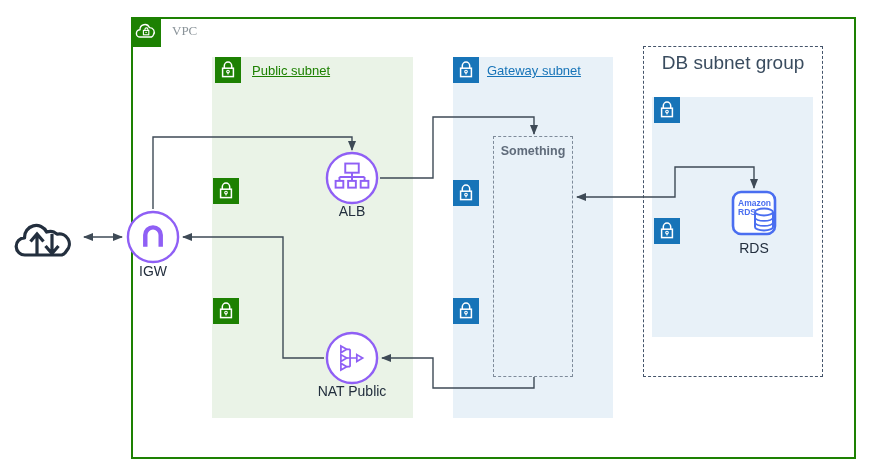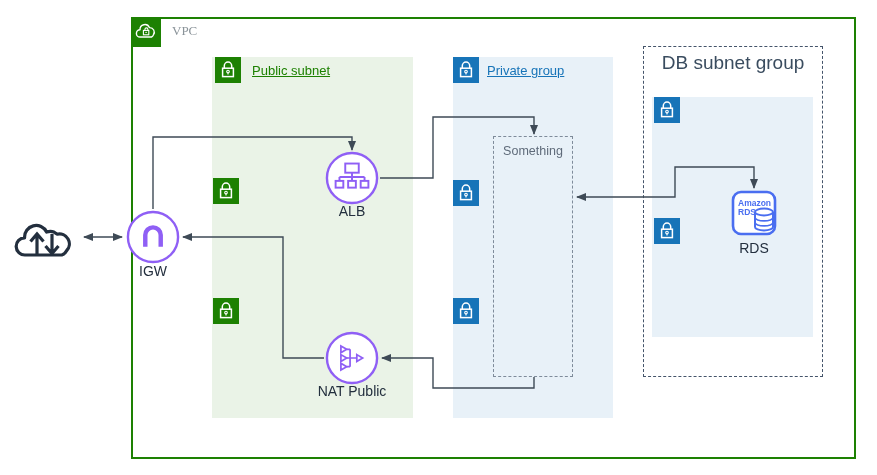--- a/index.html
+++ b/index.html
@@ -19,21 +19,21 @@
   .vpc-label{left:172px;top:23px;font-size:13px;color:var(--vpc-label);z-index:4;font-family:Liberation Serif, serif;}
   .subnet{z-index:1;}
   .public-subnet{left:212px;top:57px;width:201px;height:361px;background:var(--green-fill);}
   .private-subnet{left:453px;top:57px;width:160px;height:361px;background:var(--blue-fill);}
   .subnet-label{font-size:13px;z-index:4;text-decoration:underline;}
   .public-label{left:252px;top:63px;color:var(--green);}
   .private-label{left:487px;top:63px;color:var(--blue);}
   .something-box{left:493px;top:136px;width:80px;height:241px;
                  border:1.5px dashed var(--something-border);z-index:1;box-sizing:border-box;}
   .something-label{left:533px;top:144px;transform:translateX(-50%);font-size:12.5px;
-                   color:var(--something-text);z-index:2;white-space:nowrap;}
+                   color:var(--something-text);z-index:2;white-space:nowrap;font-weight:bold;}
   .db-group{left:643px;top:46px;width:180px;height:331px;
             border:1.5px dashed var(--db-border);z-index:1;box-sizing:border-box;}
   .db-label{left:733px;top:52px;transform:translateX(-50%);font-size:19px;
             color:var(--db-text);z-index:2;white-space:nowrap;}
   .db-inner{left:652px;top:97px;width:161px;height:240px;background:var(--blue-fill);z-index:1;}
   .lock{width:26px;height:26px;z-index:4;}
   .lock.green svg .lock-bg{fill:var(--green);}
   .lock.blue svg .lock-bg{fill:var(--blue);}
   .connectors{left:0;top:0;width:877px;height:475px;z-index:3;pointer-events:none;}
   .connectors path.wire{fill:none;stroke:var(--line);stroke-width:1.4px;}
@@ -63,21 +63,21 @@
       <rect width="30" height="30" style="fill:var(--green)"></rect>
       <path d="M9,20 a3.6,3.6 0 0 1 0,-7.2 a4.9,4.9 0 0 1 9.4,-2.2 a4.6,4.6 0 0 1 4,7.3 a3.1,3.1 0 0 1 -1.9,2.1 z" fill="none" stroke="#fff" stroke-width="1.4" stroke-linejoin="round"></path>
       <rect x="12.4" y="13.4" width="5.4" height="4.4" fill="none" stroke="#fff" stroke-width="1.1"></rect>
       <path d="M13.9,13.4 v-1 a1.5,1.5 0 0 1 3,0 v1" fill="none" stroke="#fff" stroke-width="1.1"></path>
       <circle cx="15.1" cy="15.4" r="0.7" fill="#fff"></circle>
     </svg>
   </div>
   <div class="abs vpc-label">VPC</div>
 
   <div class="abs subnet-label public-label">Public subnet</div>
-  <div class="abs subnet-label private-label">Private group</div>
+  <div class="abs subnet-label private-label">Gateway subnet</div>
   <div class="abs something-label">Something</div>
   <div class="abs db-label">DB subnet group</div>
 
   <div class="abs lock green" style="left:215px;top:57px">
     <svg width="26" height="26" viewBox="0 0 26 26">
         <rect class="lock-bg" width="26" height="26"></rect>
         <path d="M9.3,11.2 V8.8 a3.7,3.7 0 0 1 7.4,0 V11.2" fill="none" stroke="#fff" stroke-width="1.5"></path>
         <rect x="7.6" y="11.2" width="10.8" height="8.4" fill="none" stroke="#fff" stroke-width="1.5"></rect>
         <circle cx="13" cy="14.6" r="1.3" fill="none" stroke="#fff" stroke-width="1.1"></circle>
         <line x1="13" y1="15.9" x2="13" y2="17.6" stroke="#fff" stroke-width="1.1"></line>

